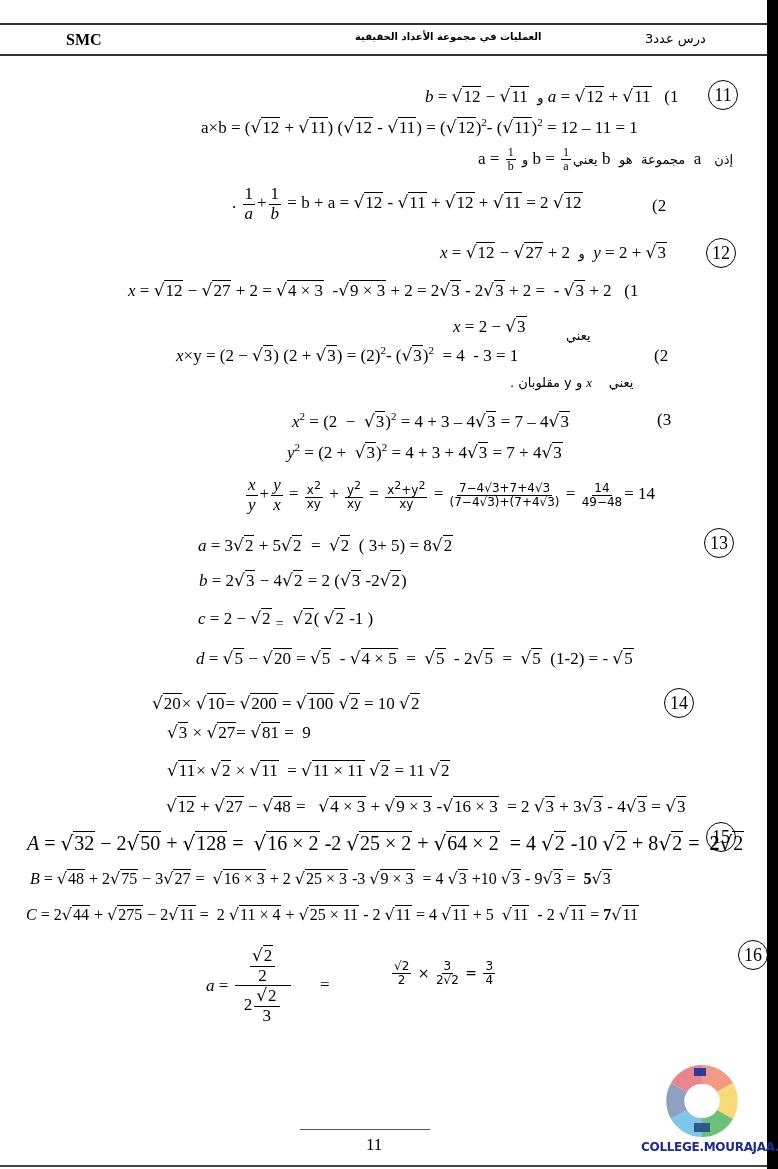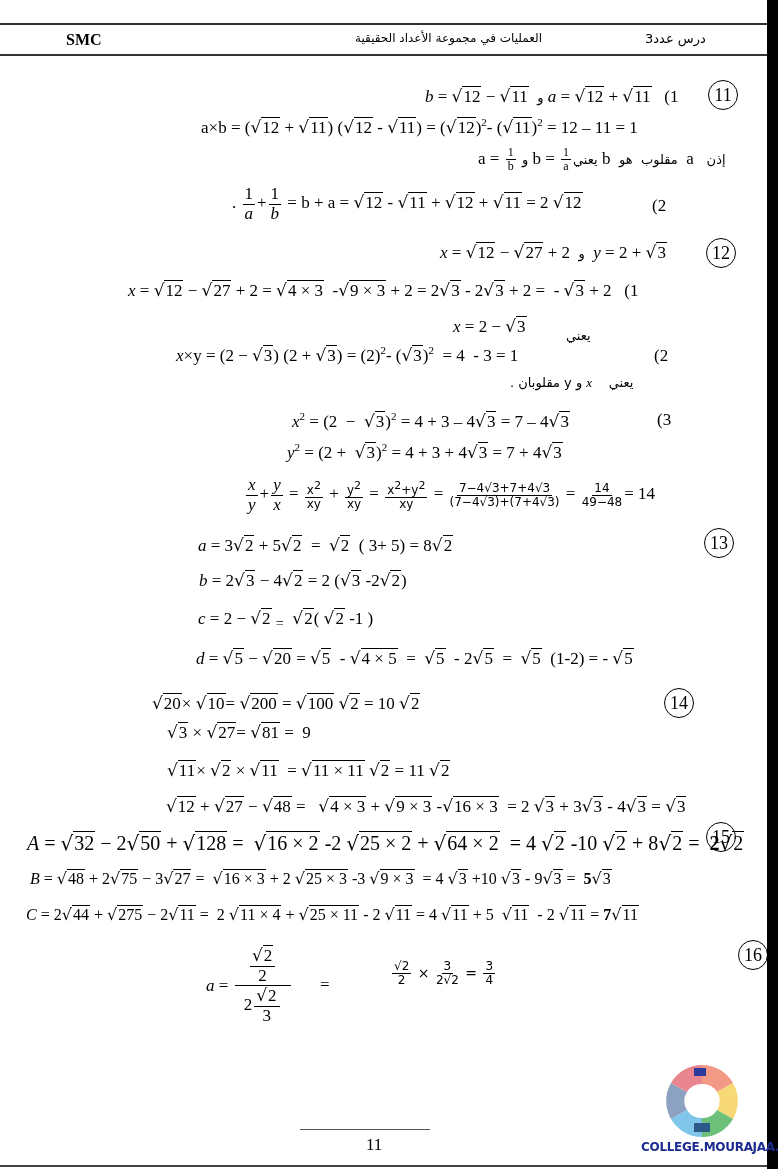--- a/index.html
+++ b/index.html
@@ -4,21 +4,21 @@
 <style>
   html, body { margin:0; padding:0; }
   body {
     width:778px; height:1169px; position:relative; overflow:hidden;
     background:#fff; color:#000;
     font-family:"Liberation Serif", "DejaVu Serif", serif;
   }
   .abs { position:absolute; white-space:nowrap; }
   .rbar { position:absolute; left:767px; top:0; width:11px; height:1169px; background:#000; }
   .hline { position:absolute; height:0; border-top:2px solid #333; }
-  .header-ar { font-family:"DejaVu Sans", sans-serif; font-weight:normal; font-size:12px; direction:rtl; }
+  .header-ar { font-family:"DejaVu Sans", sans-serif; font-weight:bold; font-size:10px; direction:rtl; }
   .header-num { font-family:"DejaVu Sans", sans-serif; font-size:13px; direction:rtl;margin-left:45px; }
   .smc { font-weight:bold; font-size:16px; }
   .eq { font-size:17px; }
   .ar { font-family:"DejaVu Sans", sans-serif; font-size:13px; direction:rtl; }
   .circle {
     position:absolute; width:30px; height:30px; border:1.5px solid #000; border-radius:50%;
     display:flex; align-items:center; justify-content:center; font-size:18px; box-sizing:border-box;
   }
   .sq { display:inline-block; position:relative; }
   .sq .rad { font-family:"DejaVu Serif", serif; }
@@ -56,21 +56,21 @@
 <div class="abs eq" style="left:432px; top:146px;margin-left:46px;">
   a = <span class="frac small">
       <span class="n">1</span>
       <span class="d">b</span>
     </span>
   <span class="ar">و</span>
   b = <span class="frac small">
       <span class="n">1</span>
       <span class="d">a</span>
     </span><span class="ar">يعني</span> b
-  &nbsp;<span class="ar">مقلوب</span>&nbsp;&nbsp;<span class="ar">هو</span>&nbsp; a &nbsp;&nbsp;<span class="ar">إذن</span>
+  &nbsp;<span class="ar">مجموعة</span>&nbsp;&nbsp;<span class="ar">هو</span>&nbsp; a &nbsp;&nbsp;<span class="ar">إذن</span>
 </div>
 <div class="abs eq" style="left:232px; top:185px;">
   . <span class="frac">
       <span class="n">1</span>
       <span class="d"><i>a</i></span>
     </span>+<span class="frac">
       <span class="n">1</span>
       <span class="d"><i>b</i></span>
     </span> = b + a = <span class="sq"><span class="rad">√</span><span class="arg">12</span></span> - <span class="sq"><span class="rad">√</span><span class="arg">11</span></span> + <span class="sq"><span class="rad">√</span><span class="arg">12</span></span> + <span class="sq"><span class="rad">√</span><span class="arg">11</span></span> = 2 <span class="sq"><span class="rad">√</span><span class="arg">12</span></span>
 </div>

